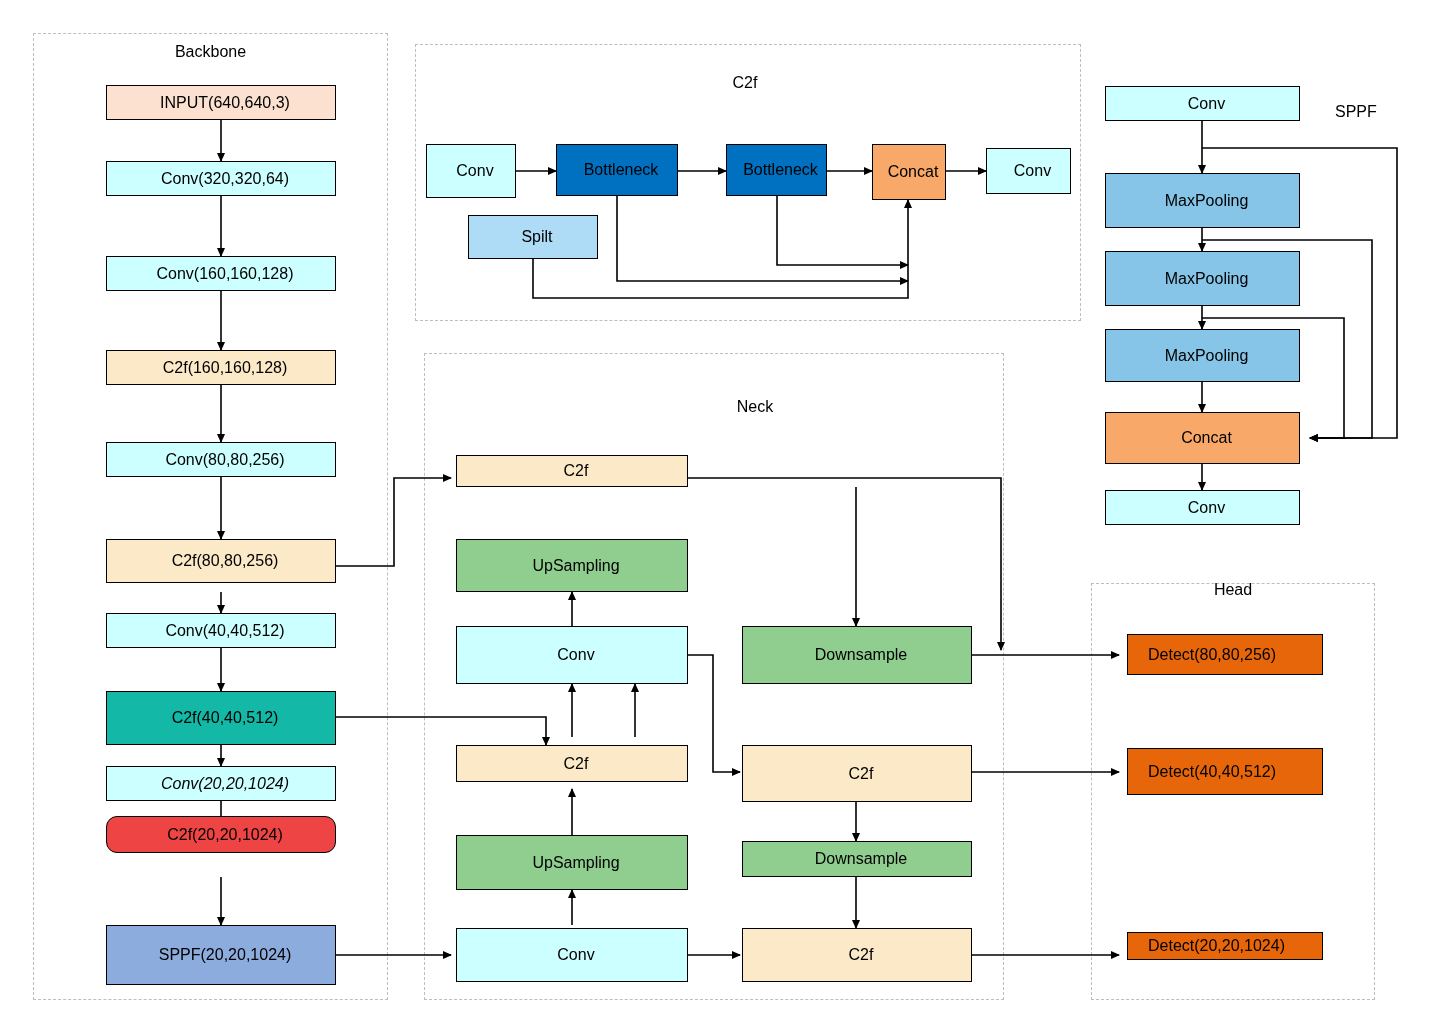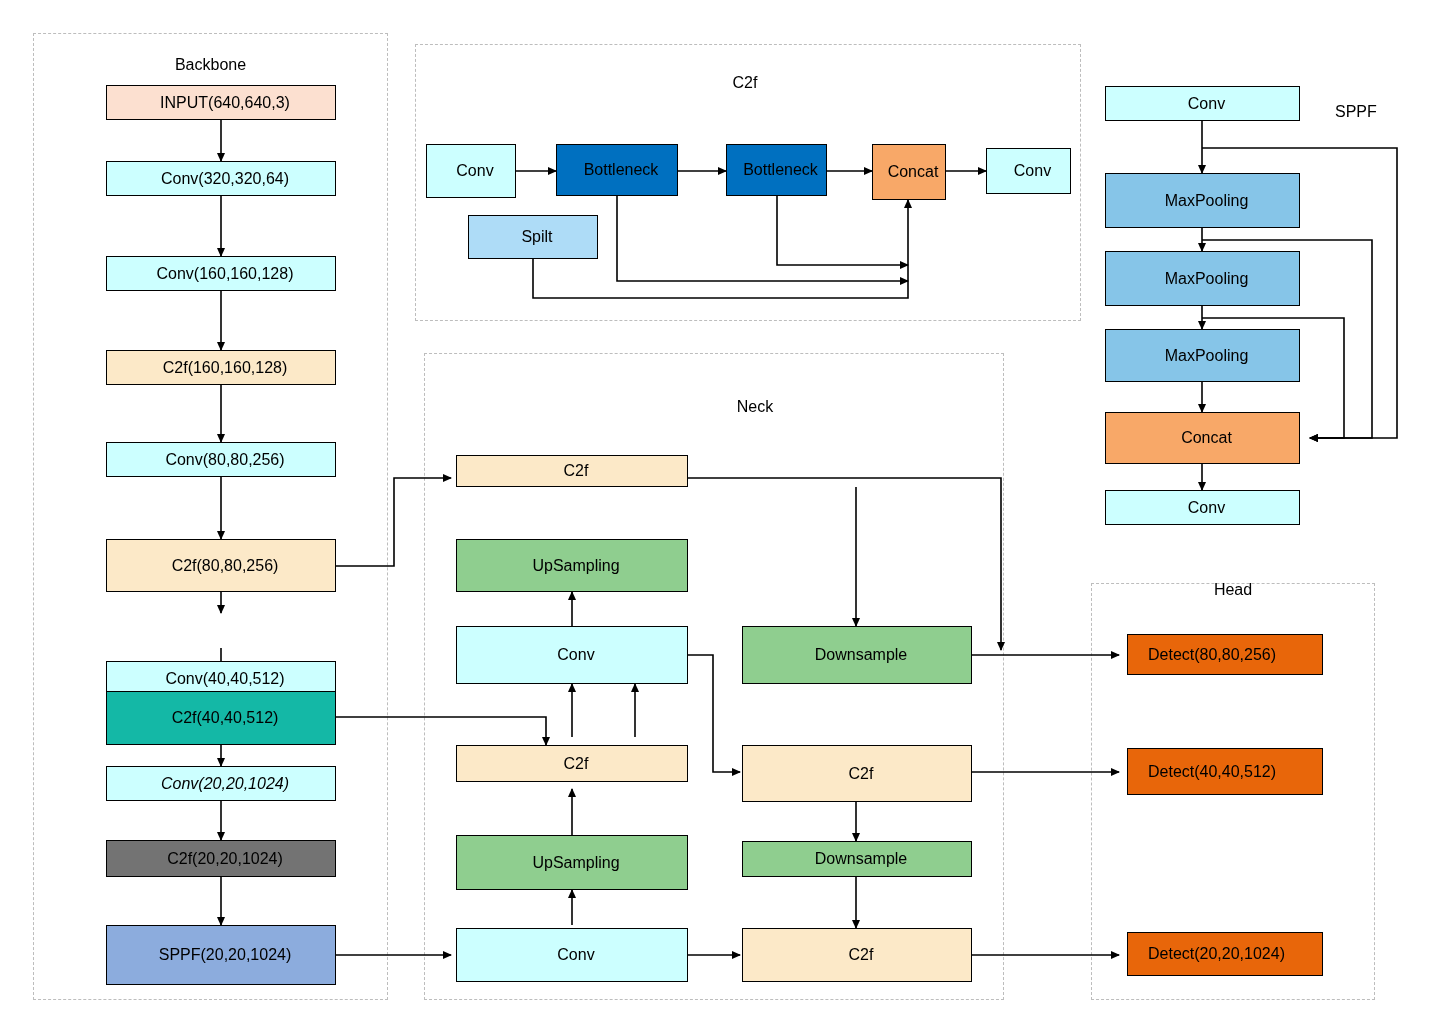--- a/index.html
+++ b/index.html
@@ -38,21 +38,21 @@
     padding-left:8px;
   }
   .node.left-text{justify-content:flex-start;padding-left:20px;}
 </style>
 </head>
 <body>
 
 <div id="canvas">
 
   <div class="group-box" style="left:33px;top:33px;width:355px;height:967px;"></div>
-  <div class="group-title" style="left:33px;top:56px;width:355px;">Backbone</div>
+  <div class="group-title" style="left:33px;top:43px;width:355px;">Backbone</div>
 
   <div class="group-box" style="left:415px;top:44px;width:666px;height:277px;"></div>
   <div class="group-title" style="left:690px;top:74px;width:110px;">C2f</div>
 
   <div class="group-box" style="left:424px;top:353px;width:580px;height:647px;"></div>
   <div class="group-title" style="left:700px;top:398px;width:110px;text-align:center;">Neck</div>
 
   <div class="group-box" style="left:1091px;top:583px;width:284px;height:417px;"></div>
   <div class="group-title" style="left:1091px;top:581px;width:284px;">Head</div>
 
@@ -127,25 +127,25 @@
       <path d="M1202,240 L1372,240 L1372,438 L1310,438"></path>
       <path d="M1202,318 L1344,318 L1344,438 L1310,438"></path>
     </g>
   </svg>
 
   <div class="node" style="left:106px;top:85px;width:230px;height:35px;background:#FCE0D0;">INPUT(640,640,3)</div>
   <div class="node" style="left:106px;top:161px;width:230px;height:35px;background:#CCFFFF;">Conv(320,320,64)</div>
   <div class="node" style="left:106px;top:256px;width:230px;height:35px;background:#CCFFFF;">Conv(160,160,128)</div>
   <div class="node" style="left:106px;top:350px;width:230px;height:35px;background:#FCE9C8;">C2f(160,160,128)</div>
   <div class="node" style="left:106px;top:442px;width:230px;height:35px;background:#CCFFFF;">Conv(80,80,256)</div>
-  <div class="node" style="left:106px;top:539px;width:230px;height:53px;background:#FCE9C8;">C2f(80,80,256)</div>
-  <div class="node" style="left:106px;top:613px;width:230px;height:35px;background:#CCFFFF;margin-top:48px;">Conv(40,40,512)</div>
+  <div class="node" style="left:106px;top:539px;width:230px;height:44px;background:#FCE9C8;">C2f(80,80,256)</div>
+  <div class="node" style="left:106px;top:613px;width:230px;height:35px;background:#CCFFFF;">Conv(40,40,512)</div>
   <div class="node" style="left:106px;top:691px;width:230px;height:54px;background:#14b8a6;">C2f(40,40,512)</div>
   <div class="node" style="left:106px;top:766px;width:230px;height:35px;background:#CCFFFF;font-style:italic;">Conv(20,20,1024)</div>
-  <div class="node" style="left:106px;top:840px;width:230px;height:37px;background:#737373;">C2f(20,20,1024)</div>
+  <div class="node" style="left:106px;top:816px;width:230px;height:37px;background:#ef4444;border-radius:11px;">C2f(20,20,1024)</div>
   <div class="node" style="left:106px;top:925px;width:230px;height:60px;background:#8CACDD;">SPPF(20,20,1024)</div>
 
   <div class="node" style="left:426px;top:144px;width:90px;height:54px;background:#CCFFFF;">Conv</div>
   <div class="node" style="left:468px;top:215px;width:130px;height:44px;background:#AEDCF7;">Spilt</div>
   <div class="node" style="left:556px;top:144px;width:122px;height:52px;background:#0070C0;">Bottleneck</div>
   <div class="node" style="left:726px;top:144px;width:101px;height:52px;background:#0070C0;">Bottleneck</div>
   <div class="node" style="left:872px;top:144px;width:74px;height:56px;background:#F8A868;">Concat</div>
   <div class="node" style="left:986px;top:148px;width:85px;height:46px;background:#CCFFFF;">Conv</div>
 
   <div class="node" style="left:1105px;top:86px;width:195px;height:35px;background:#CCFFFF;">Conv</div>
@@ -162,15 +162,15 @@
   <div class="node" style="left:456px;top:835px;width:232px;height:55px;background:#8FCE8F;">UpSampling</div>
   <div class="node" style="left:456px;top:928px;width:232px;height:54px;background:#CCFFFF;">Conv</div>
 
   <div class="node" style="left:742px;top:626px;width:230px;height:58px;background:#8FCE8F;">Downsample</div>
   <div class="node" style="left:742px;top:745px;width:230px;height:57px;background:#FCE9C8;">C2f</div>
   <div class="node" style="left:742px;top:841px;width:230px;height:36px;background:#8FCE8F;">Downsample</div>
   <div class="node" style="left:742px;top:928px;width:230px;height:54px;background:#FCE9C8;">C2f</div>
 
   <div class="node left-text" style="left:1127px;top:634px;width:196px;height:41px;background:#E8660A;">Detect(80,80,256)</div>
   <div class="node left-text" style="left:1127px;top:748px;width:196px;height:47px;background:#E8660A;">Detect(40,40,512)</div>
-  <div class="node left-text" style="left:1127px;top:932px;width:196px;height:44px;background:#E8660A;">Detect(20,20,1024)</div>
+  <div class="node left-text" style="left:1127px;top:932px;width:196px;height:28px;background:#E8660A;">Detect(20,20,1024)</div>
 
 </div>
 
 </body></html>

